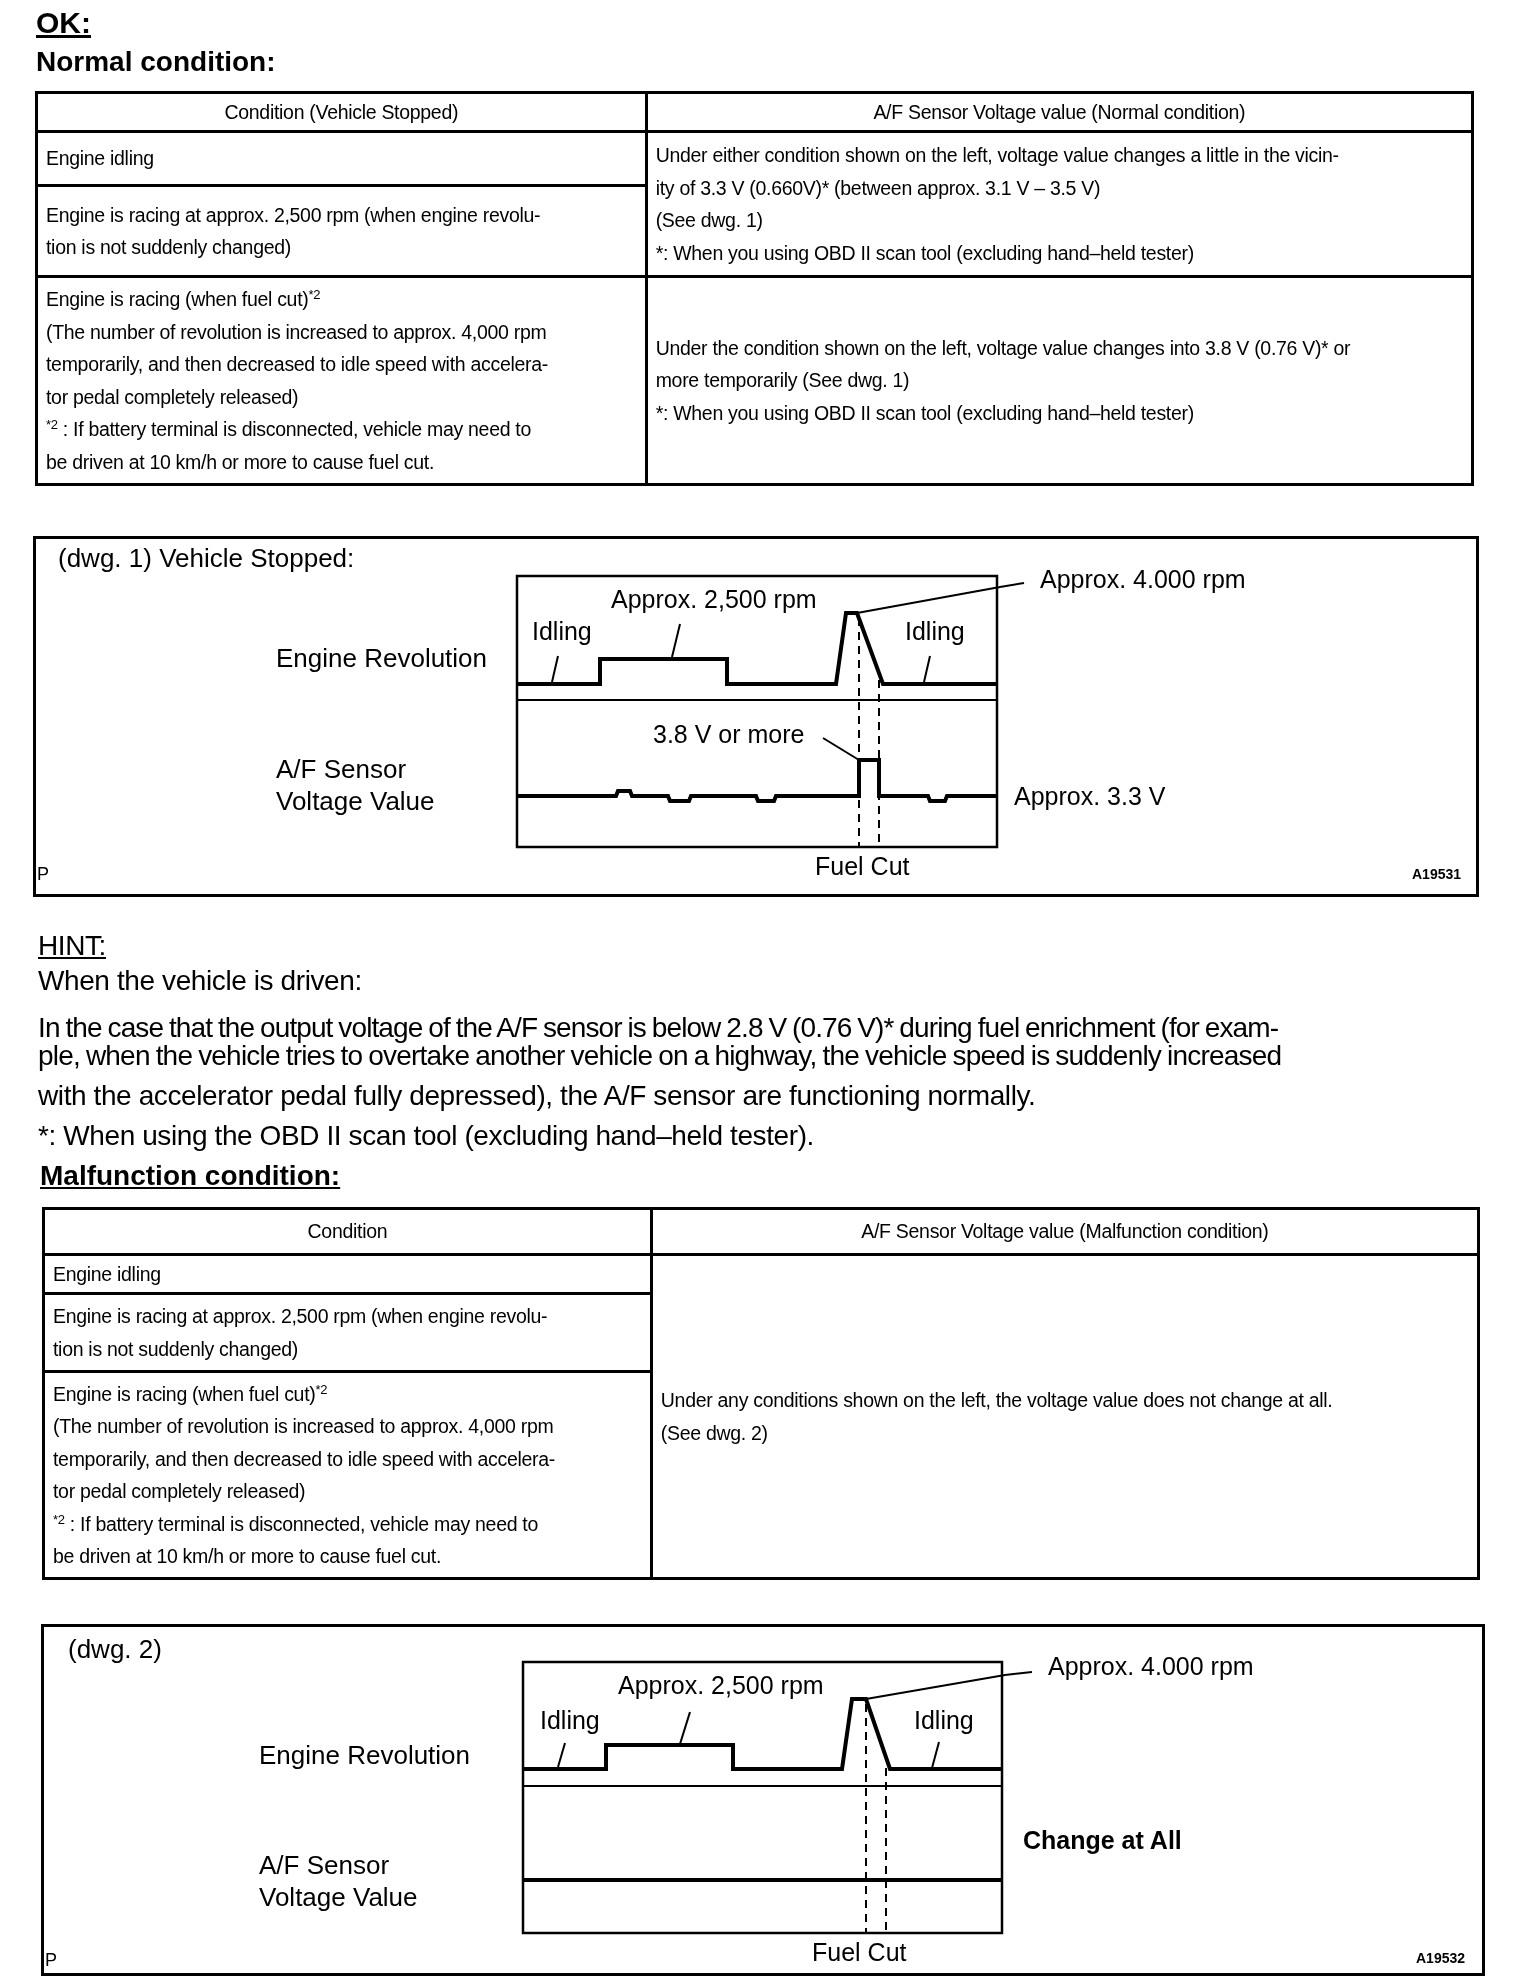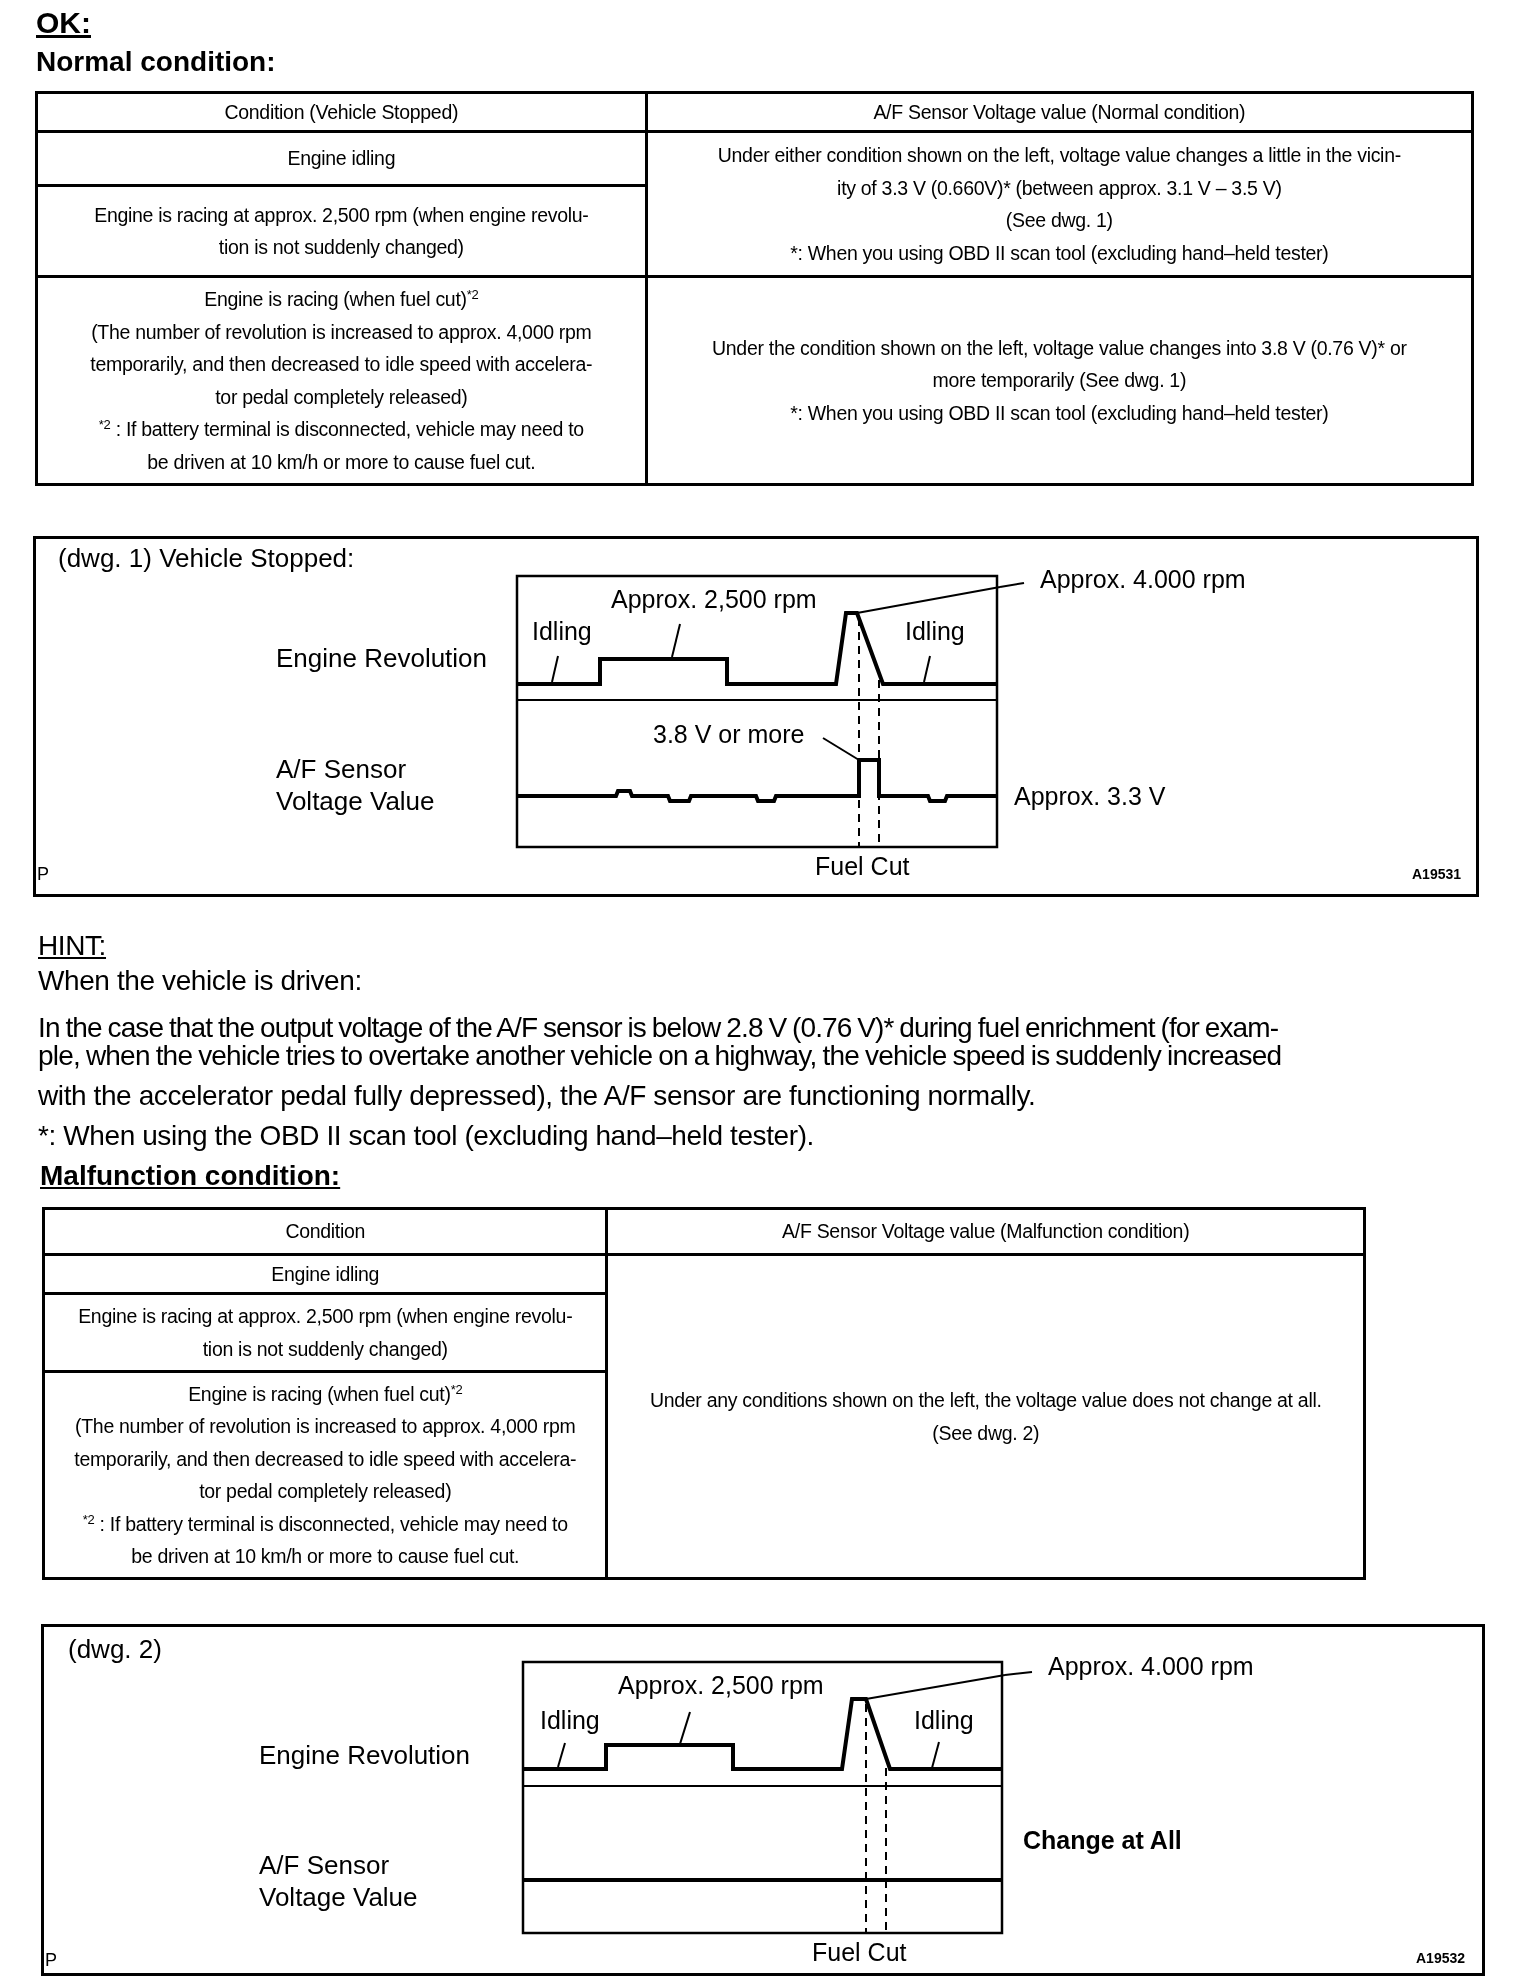--- a/index.html
+++ b/index.html
@@ -4,21 +4,21 @@
 <style>
   html, body { margin:0; padding:0; background:#fff; }
   body { width:1520px; height:1988px; position:relative; overflow:hidden;
          font-family:"Liberation Sans", sans-serif; color:#000; }
   .abs { position:absolute; }
   .h-ok { left:36px; top:6px; font-size:30px; font-weight:bold; text-decoration:underline; }
   .h-sec { font-size:28px; font-weight:bold; }
   table.spec { position:absolute; border-collapse:collapse; font-size:19.5px; letter-spacing:-0.3px; }
   table.spec td, table.spec th { border:3px solid #000; padding:4px 8px; vertical-align:middle; line-height:32.5px; }
   table.spec th { font-weight:normal; text-align:center; height:36px; padding:0 8px; }
-  .cell-line { display:block; white-space:nowrap;text-align:center; }
+  .cell-line { display:block; white-space:nowrap; }
   sup { font-size:13px; line-height:0; }
   .dwg { position:absolute; border:3px solid #000; box-sizing:border-box; }
   .lbl { position:absolute; font-size:26px; white-space:nowrap; }
   .small { position:absolute; font-size:14px; font-weight:bold; }
   .hint { position:absolute; left:38px; font-size:28px; white-space:nowrap; letter-spacing:-0.4px; }
   svg { position:absolute; overflow:visible; }
 </style>
 </head>
 <body>
 
@@ -100,21 +100,21 @@
 <div class="small" style="left:1412px;top:866px;">A19531</div>
 
 <div class="hint" style="top:930px;text-decoration:underline;">HINT:</div>
 <div class="hint" style="top:965px;">When the vehicle is driven:</div>
 <div class="hint" style="top:1000px;letter-spacing:-0.9px;word-spacing:-1px;margin-top:12px;">In the case that the output voltage of the A/F sensor is below 2.8 V (0.76 V)* during fuel enrichment (for exam-</div>
 <div class="hint" style="top:1040px;letter-spacing:-0.8px;word-spacing:-1px;">ple, when the vehicle tries to overtake another vehicle on a highway, the vehicle speed is suddenly increased</div>
 <div class="hint" style="top:1080px;">with the accelerator pedal fully depressed), the A/F sensor are functioning normally.</div>
 <div class="hint" style="top:1120px;">*: When using the OBD II scan tool (excluding hand–held tester).</div>
 <div class="abs h-sec" style="left:40px;top:1160px;text-decoration:underline;">Malfunction condition:</div>
 
-<table class="spec" style="left:42px;top:1207px;width:1324px;">
+<table class="spec" style="left:42px;top:1207px;width:1438px;">
   <colgroup>
       <col style="width:609px">
       <col style="width:829px">
     </colgroup>
   <tbody>
       <tr style="height:46px;">
     <th>Condition</th>
     <th>A/F Sensor Voltage value (Malfunction condition)</th>
   </tr>
   <tr style="height:39px;">

